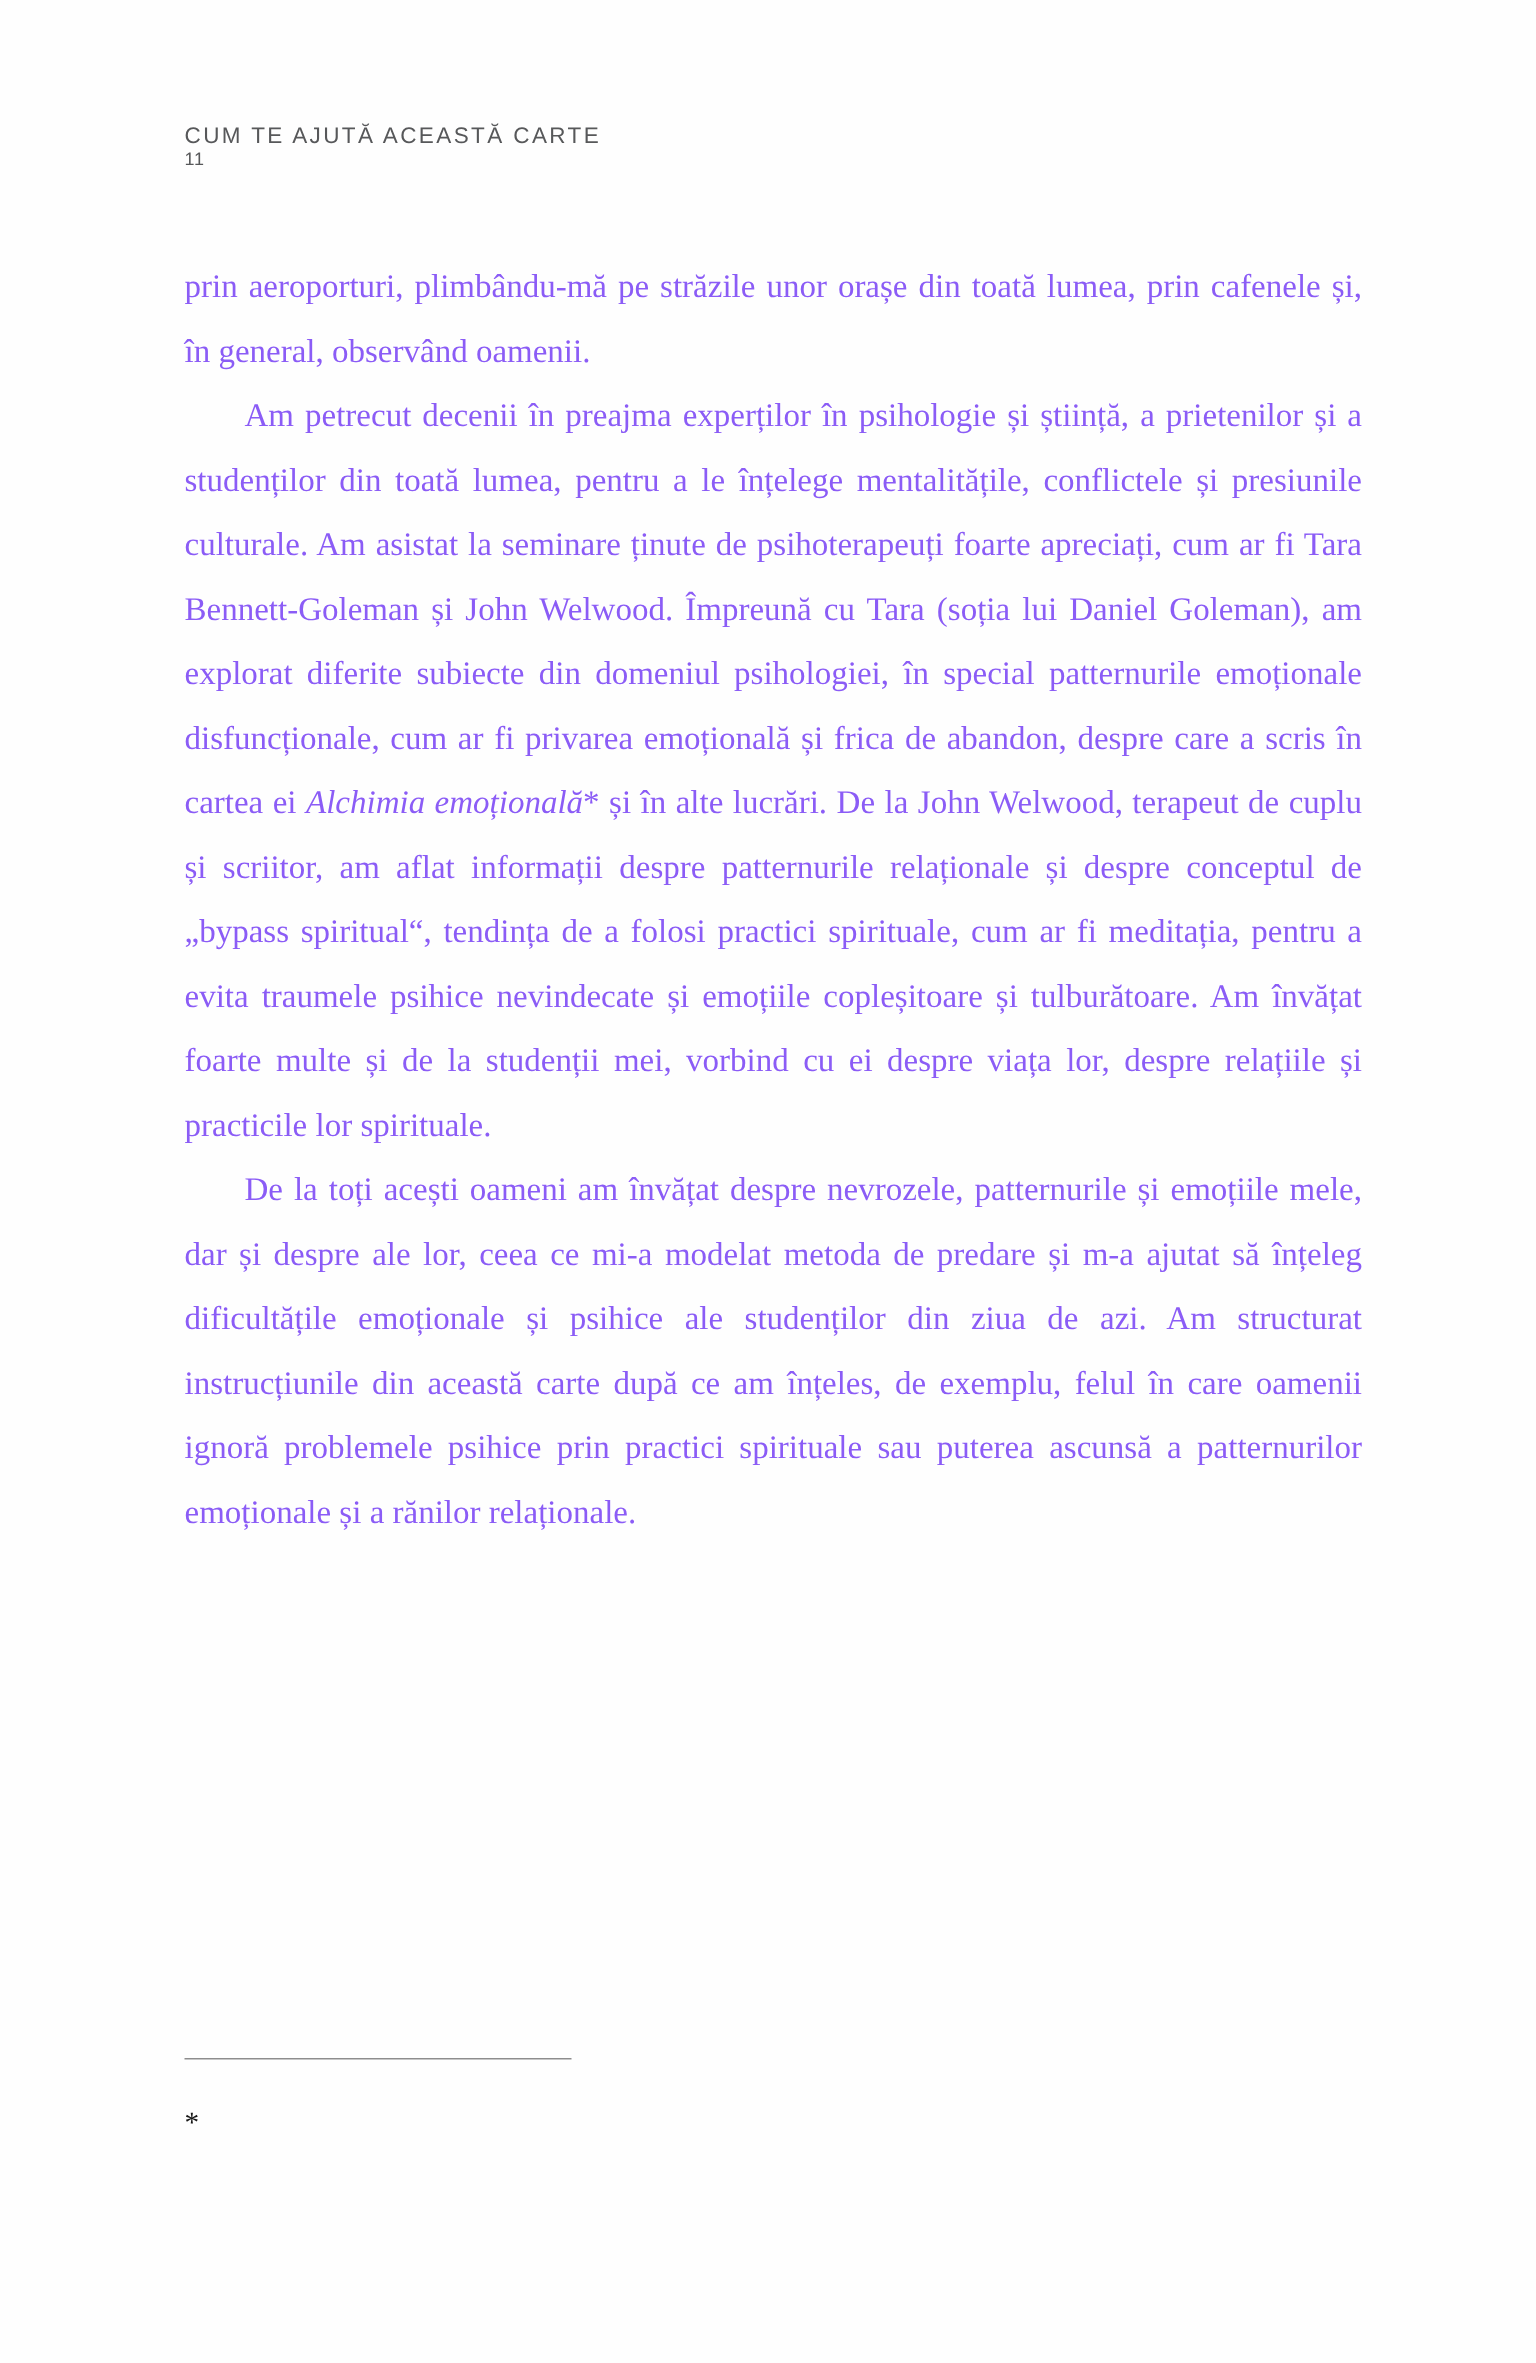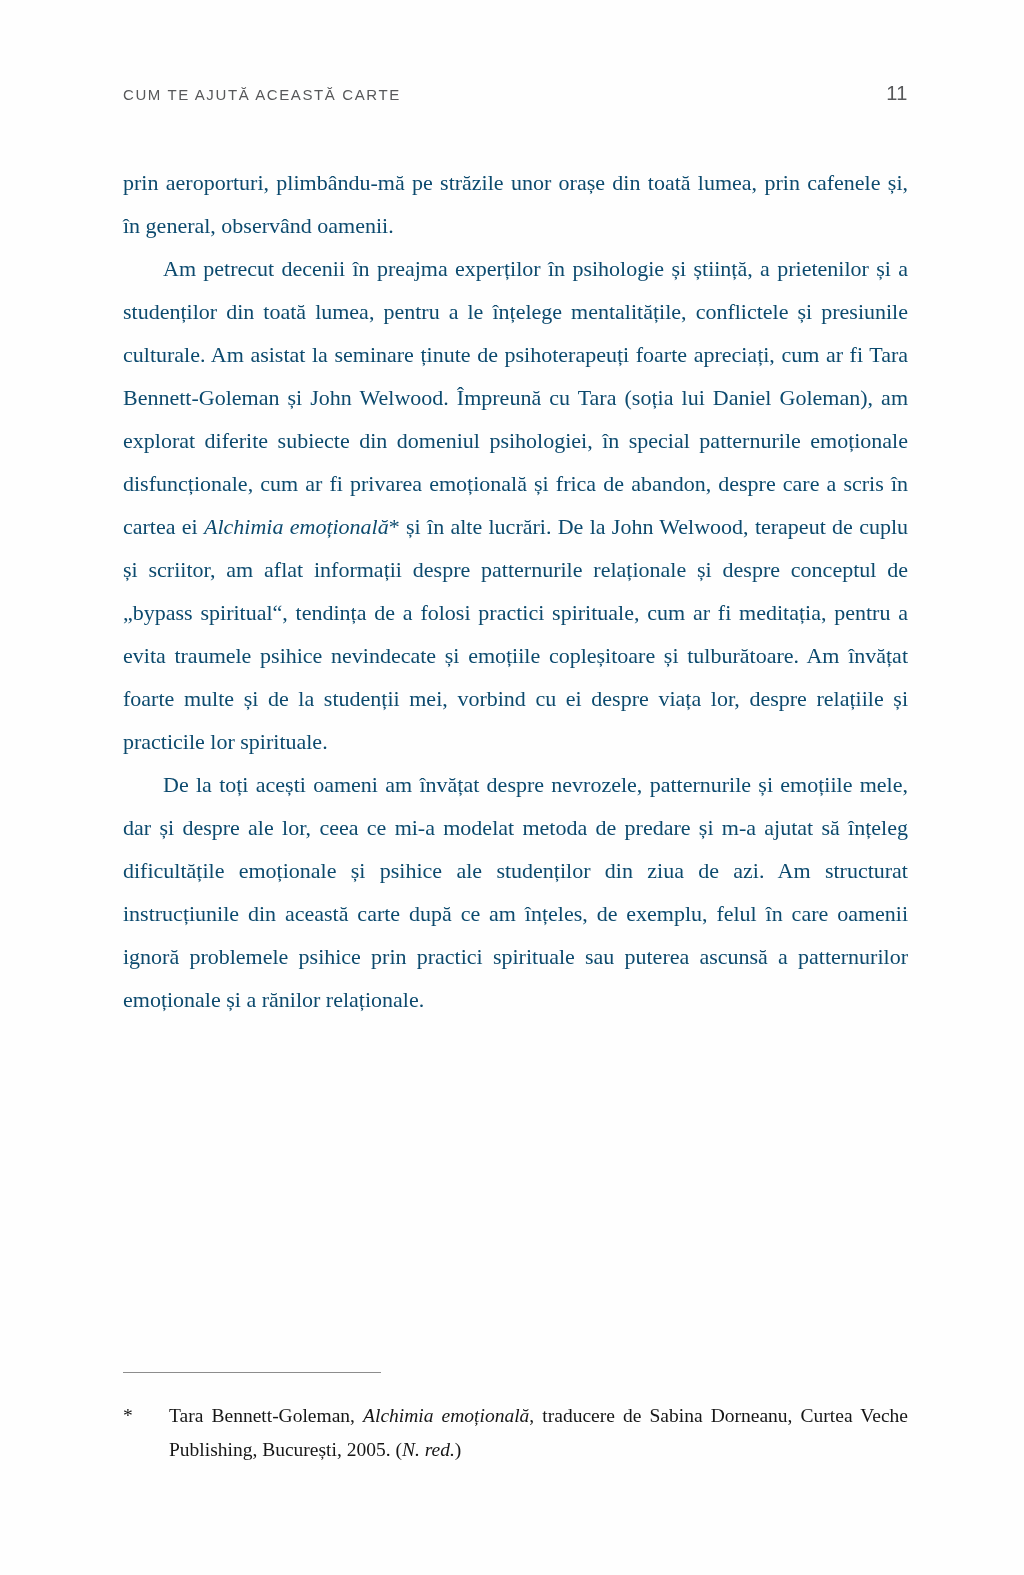--- a/index.html
+++ b/index.html
@@ -20,33 +20,34 @@
   
   .running-head {
     display: flex;
     justify-content: space-between;
     align-items: baseline;
     font-family: "Liberation Sans", sans-serif;
     font-size: 15px;
     letter-spacing: 1.6px;
     color: #57585a;
     font-weight: 400;
+    flex-direction: column;
   }
   .running-head .pagenum {
     letter-spacing: 0.5px;
-    font-size: 20px;
+    font-size: 12px;
   }
   
   .body-text {
     margin-top: 56px;
     font-family: "Liberation Serif", serif;
     font-size: 22px;
     line-height: 43px;
     text-align: justify;
-    color: #0c4a6e;
+    color: #8b5cf6;
   }
   .para {
     margin: 0;
     padding: 0;
   }
   .para.indent {
     text-indent: 40px;
   }
   .body-text em {
     font-style: italic;
@@ -95,17 +96,16 @@
   <main class="body-text">
     <p class="para"><span>prin aeroporturi, plimbându-mă pe străzile unor orașe din toată lumea, prin cafenele și, în general, observând oamenii.</span></p>
     <p class="para indent"><span>Am petrecut decenii în preajma experților în psihologie și știință, a prietenilor și a studenților din toată lumea, pentru a le înțelege mentalitățile, conflictele și presiunile culturale. Am asistat la seminare ținute de psihoterapeuți foarte apreciați, cum ar fi Tara Bennett-Goleman și John Welwood. Împreună cu Tara (soția lui Daniel Goleman), am explorat diferite subiecte din domeniul psihologiei, în special patternurile emoționale disfuncționale, cum ar fi privarea emoțională și frica de abandon, despre care a scris în cartea ei </span><em>Alchimia emoțională</em><span>* și în alte lucrări. De la John Welwood, terapeut de cuplu și scriitor, am aflat informații despre patternurile relaționale și despre conceptul de „bypass spiritual“, tendința de a folosi practici spirituale, cum ar fi meditația, pentru a evita traumele psihice nevindecate și emoțiile copleșitoare și tulburătoare. Am învățat foarte multe și de la studenții mei, vorbind cu ei despre viața lor, despre relațiile și practicile lor spirituale.</span></p>
     <p class="para indent"><span>De la toți acești oameni am învățat despre nevrozele, patternurile și emoțiile mele, dar și despre ale lor, ceea ce mi-a modelat metoda de predare și m-a ajutat să înțeleg dificultățile emoționale și psihice ale studenților din ziua de azi. Am structurat instrucțiunile din această carte după ce am înțeles, de exemplu, felul în care oamenii ignoră problemele psihice prin practici spirituale sau puterea ascunsă a patternurilor emoționale și a rănilor relaționale.</span></p>
   </main>
 
   <footer class="footnote-area">
     <hr class="footnote-rule">
     <div class="footnote">
       <span class="fn-marker">*</span>
-      <span class="fn-text"><span>Tara Bennett-Goleman, </span><em>Alchimia emoțională</em><span>, traducere de Sabina Dorneanu, Curtea Veche Publishing, București, 2005. (</span><em>N. red.</em><span>)</span></span>
     </div>
   </footer>
 
 </div>
 
 </body></html>

